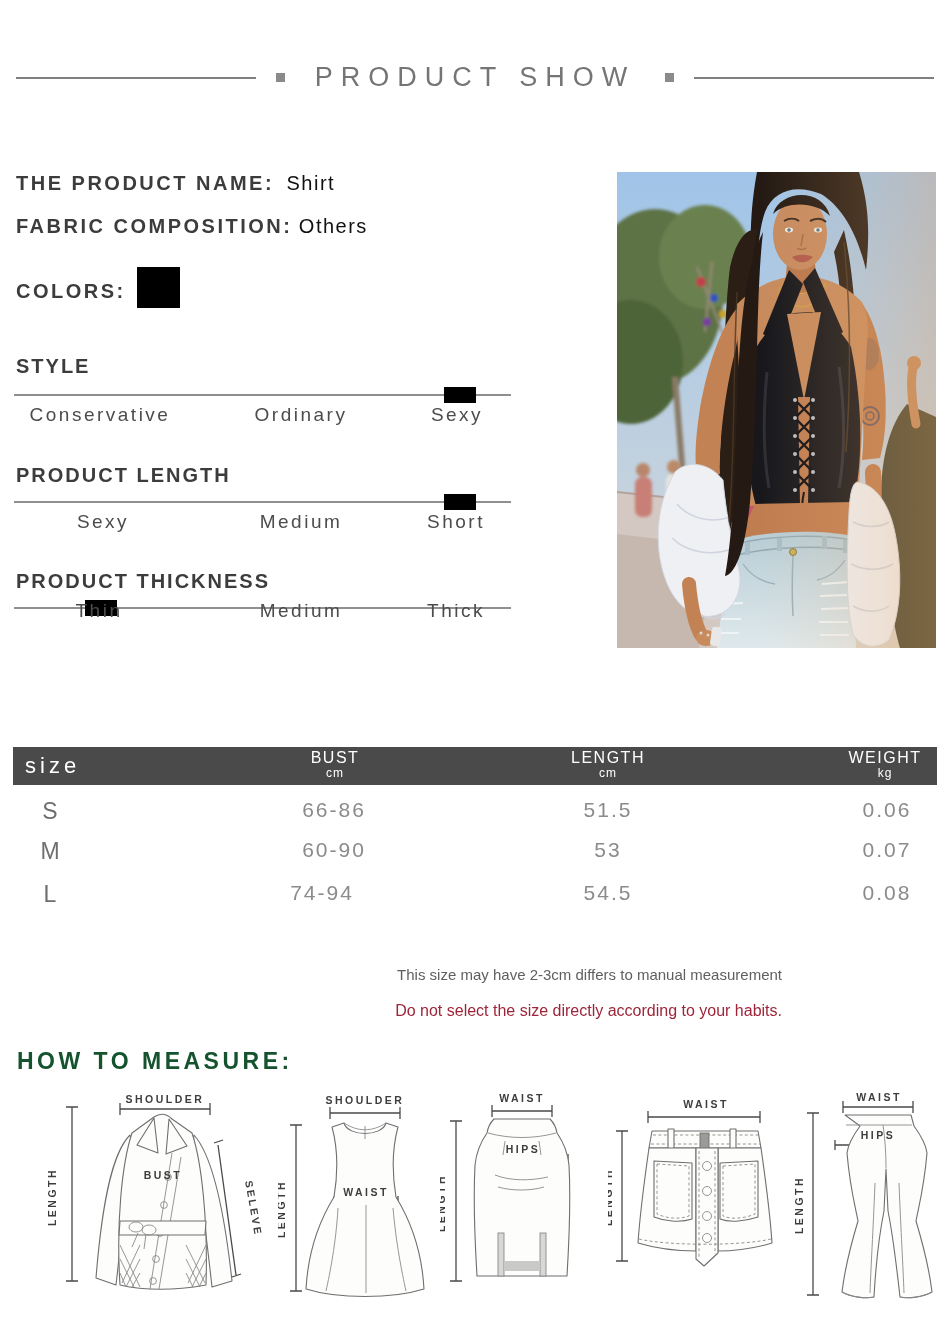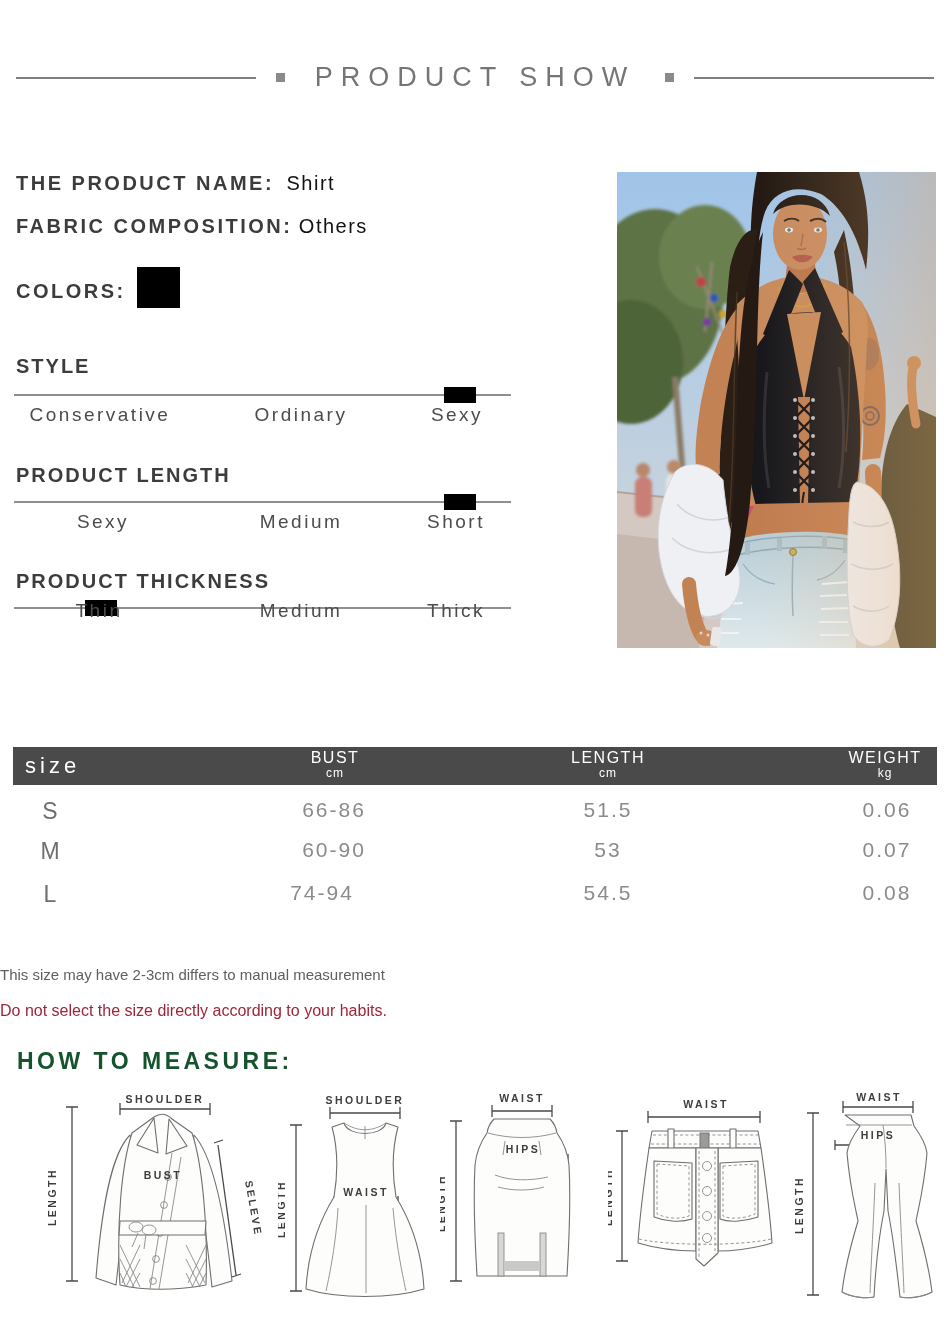--- a/index.html
+++ b/index.html
@@ -37,21 +37,21 @@
   .tbl-head { position:absolute; left:13px; top:747px; width:924px; height:38px; background:#4a4a4a; color:#ffffff; }
   .th-size { position:absolute; left:12px; top:6px; font-size:22px; letter-spacing:4px; }
   .th-col { position:absolute; top:3px; transform:translateX(-50%); text-align:center; line-height:1.05; }
   .th-col .nm { font-size:16px; letter-spacing:1.5px; }
   .th-col .un { font-size:12px; letter-spacing:1px; }
   .tbl-row { position:absolute; left:0; width:950px; height:26px; color:#8b8b8b; font-size:21px; letter-spacing:2px; }
   .td { position:absolute; transform:translateX(-50%); white-space:nowrap; }
   .td-size { color:#6e6e6e; font-size:23px; letter-spacing:0; }
 
   
-  .note { position:absolute; left:0; width:782px; text-align:left; }
+  .note { position:absolute; left:0; width:782px; text-align:right; }
   .note-gray { color:#5f5f5f; font-size:15px; }
   .note-red { color:#9e2438; font-size:16px; }
 
   
   .htm-head { position:absolute; left:17px; top:1048px; font-weight:bold; color:#14532d; font-size:23px; letter-spacing:3.5px; }
   .diagram { position:absolute; top:1093px; }
   .diagram text { font-family:"Liberation Sans","DejaVu Sans",sans-serif; font-size:10.5px; font-weight:bold; fill:#3d3d3d; letter-spacing:2.5px; text-anchor:middle; }
   .m-arrow { stroke:#4a4a4a; stroke-width:1.3; }
   .m-out { fill:#fdfdfc; stroke:#6f6f6f; stroke-width:1.1; stroke-linejoin:round; }
   .m-thin { fill:none; stroke:#8a8a8a; stroke-width:0.9; }

